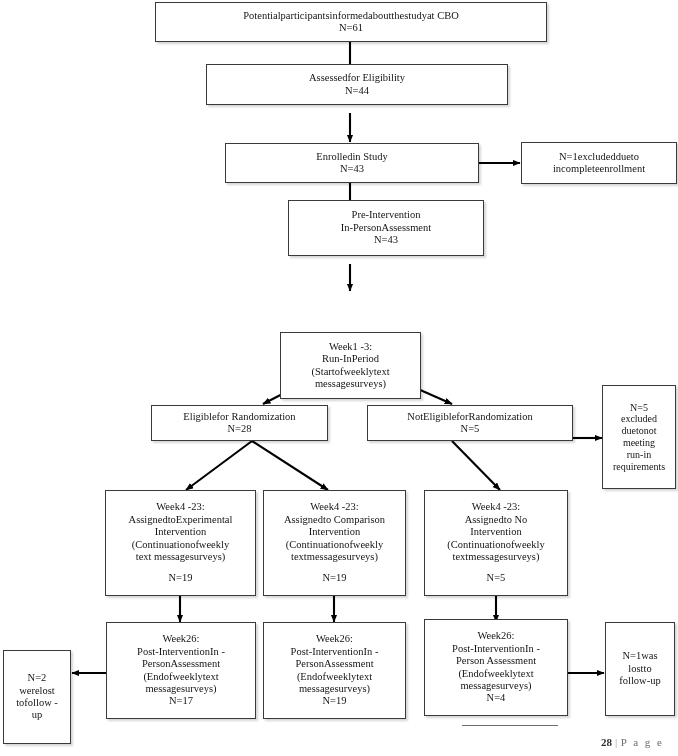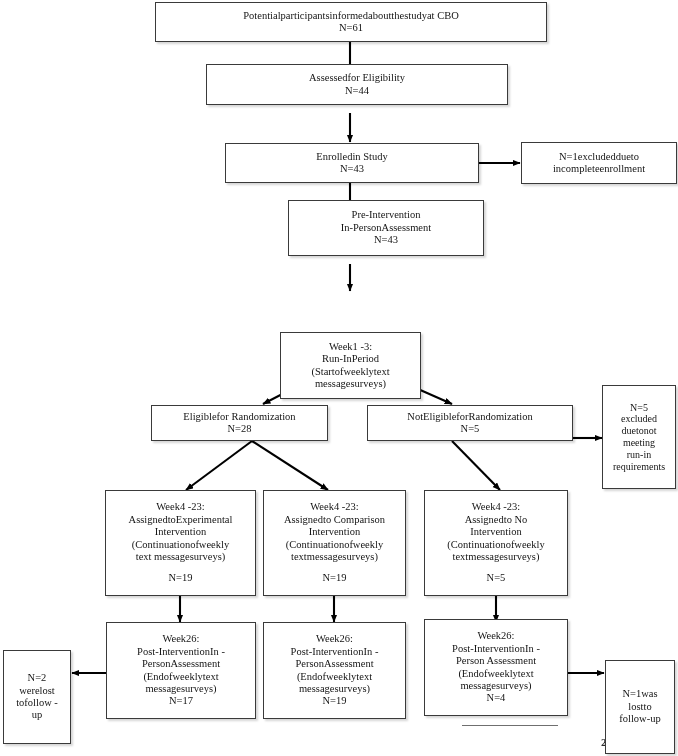--- a/index.html
+++ b/index.html
@@ -226,21 +226,21 @@
 
   <div class="node" style="left:424px; top:619px; width:144px; height:97px;">
     <span class="ln">Week26:</span>
     <span class="ln">Post-InterventionIn -</span>
     <span class="ln">Person Assessment</span>
     <span class="ln">(Endofweeklytext</span>
     <span class="ln">messagesurveys)</span>
     <span class="ln">N=4</span>
   </div>
 
-  <div class="node" style="left:605px; top:622px; width:70px; height:94px;margin-top:38px;">
+  <div class="node" style="left:605px; top:622px; width:70px; height:94px;">
     <span class="ln">N=1was</span>
     <span class="ln">lostto</span>
     <span class="ln">follow-up</span>
   </div>
 
   <div class="footrule"></div>
   <div class="footer">
     <b>28</b><span class="bar">|</span><span class="pg">P a g e</span>
   </div>
 

